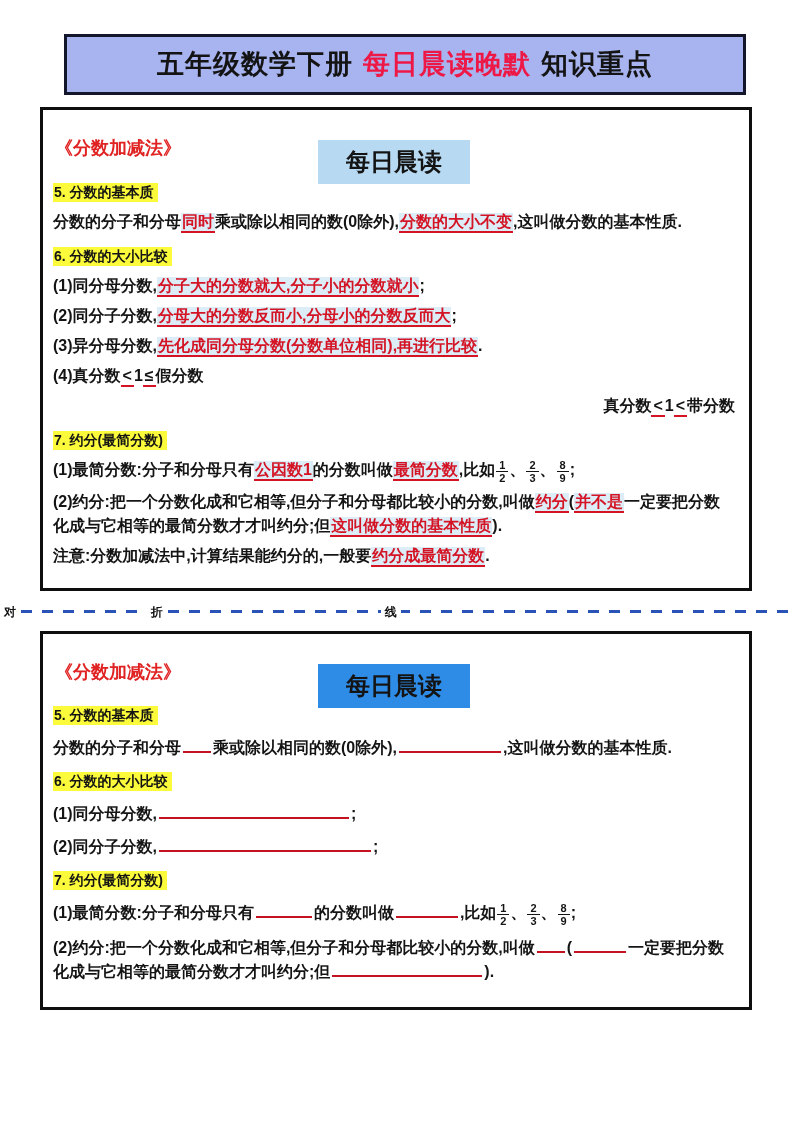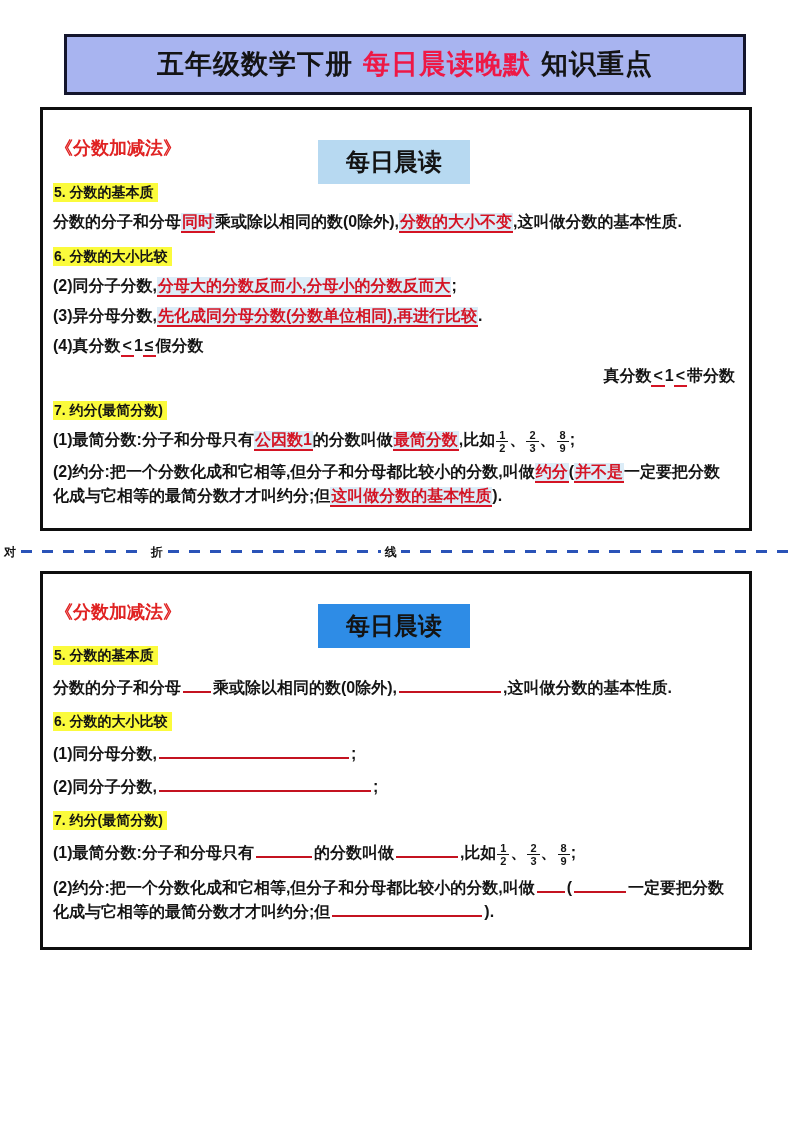--- a/index.html
+++ b/index.html
@@ -77,27 +77,29 @@
 
 <div class="page-box morning">
   <div class="section-head">
     <span class="tag">《分数加减法》</span>
     <span class="session-title">每日晨读</span>
   </div>
   <div class="content">
       <div class="line heading-line"><span class="hl">5. 分数的基本质</span></div>
       <div class="line"><span class="txt">分数的分子和分母</span><span class="answer">同时</span><span class="txt">乘或除以相同的数(0除外),</span><span class="answer">分数的大小不变</span><span class="txt">,这叫做分数的基本性质.</span></div>
       <div class="line heading-line"><span class="hl">6. 分数的大小比较</span></div>
+      <div class="line"><span class="txt">(1)同分母分数,</span><span class="answer">分子大的分数就大,分子小的分数就小</span><span class="txt">;</span></div>
       <div class="line"><span class="txt">(2)同分子分数,</span><span class="answer">分母大的分数反而小,分母小的分数反而大</span><span class="txt">;</span></div>
       <div class="line"><span class="txt">(3)异分母分数,</span><span class="answer">先化成同分母分数(分数单位相同),再进行比较</span><span class="txt">.</span></div>
       <div class="line"><span class="txt">(4)真分数</span><span class="mark">&lt;</span><span class="txt">1</span><span class="mark">≤</span><span class="txt">假分数</span></div>
       <div class="line indent"><span class="txt">真分数</span><span class="mark">&lt;</span><span class="txt">1</span><span class="mark">&lt;</span><span class="txt">带分数</span></div>
       <div class="line heading-line"><span class="hl">7. 约分(最简分数)</span></div>
       <div class="line"><span class="txt">(1)最简分数:分子和分母只有</span><span class="answer">公因数1</span><span class="txt">的分数叫做</span><span class="answer">最简分数</span><span class="txt">,比如</span><span class="frac"><span class="num">1</span><span class="den">2</span></span><span class="txt">、</span><span class="frac"><span class="num">2</span><span class="den">3</span></span><span class="txt">、</span><span class="frac"><span class="num">8</span><span class="den">9</span></span><span class="txt">;</span></div>
       <div class="line"><span class="txt">(2)约分:把一个分数化成和它相等,但分子和分母都比较小的分数,叫做</span><span class="answer">约分</span><span class="txt">(</span><span class="answer">并不是</span><span class="txt">一定要把分数化成与它相等的最简分数才才叫约分;但</span><span class="answer">这叫做分数的基本性质</span><span class="txt">).</span></div>
+      <div class="line"><span class="txt">注意:分数加减法中,计算结果能约分的,一般要</span><span class="answer">约分成最简分数</span><span class="txt">.</span></div>
     </div>
 </div>
 
 <div class="fold">
   <div class="dash-line"></div>
   <span class="fold-label">对</span>
   <span class="fold-label">折</span>
   <span class="fold-label">线</span>
 </div>
 

